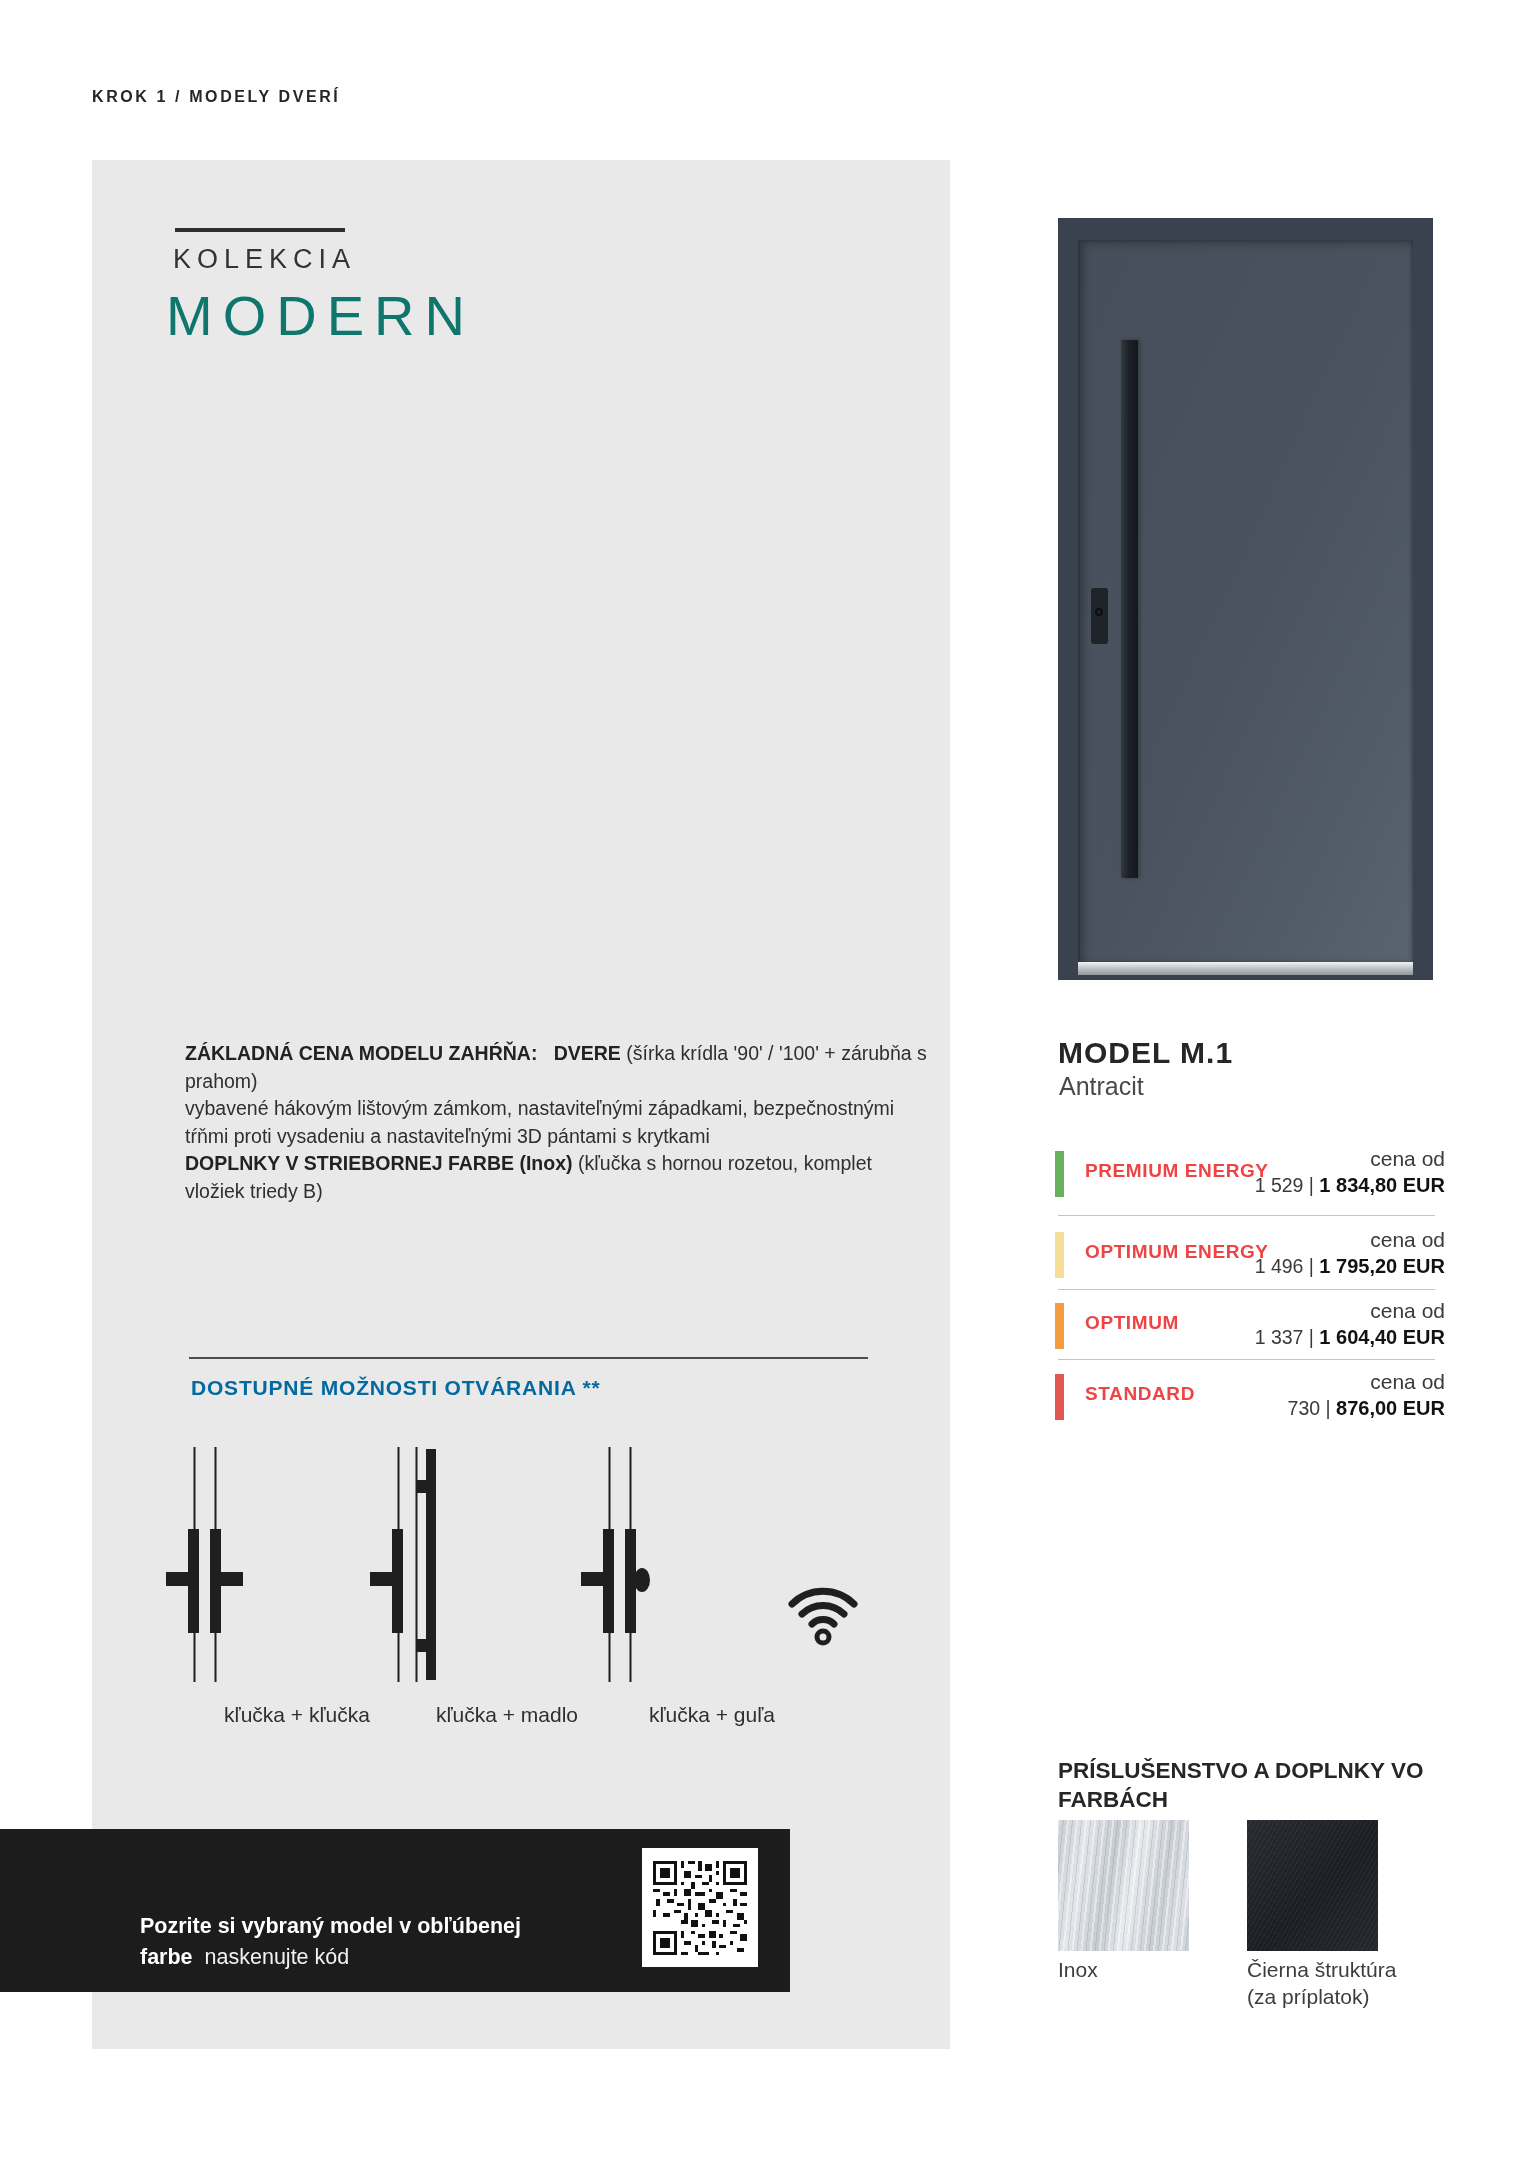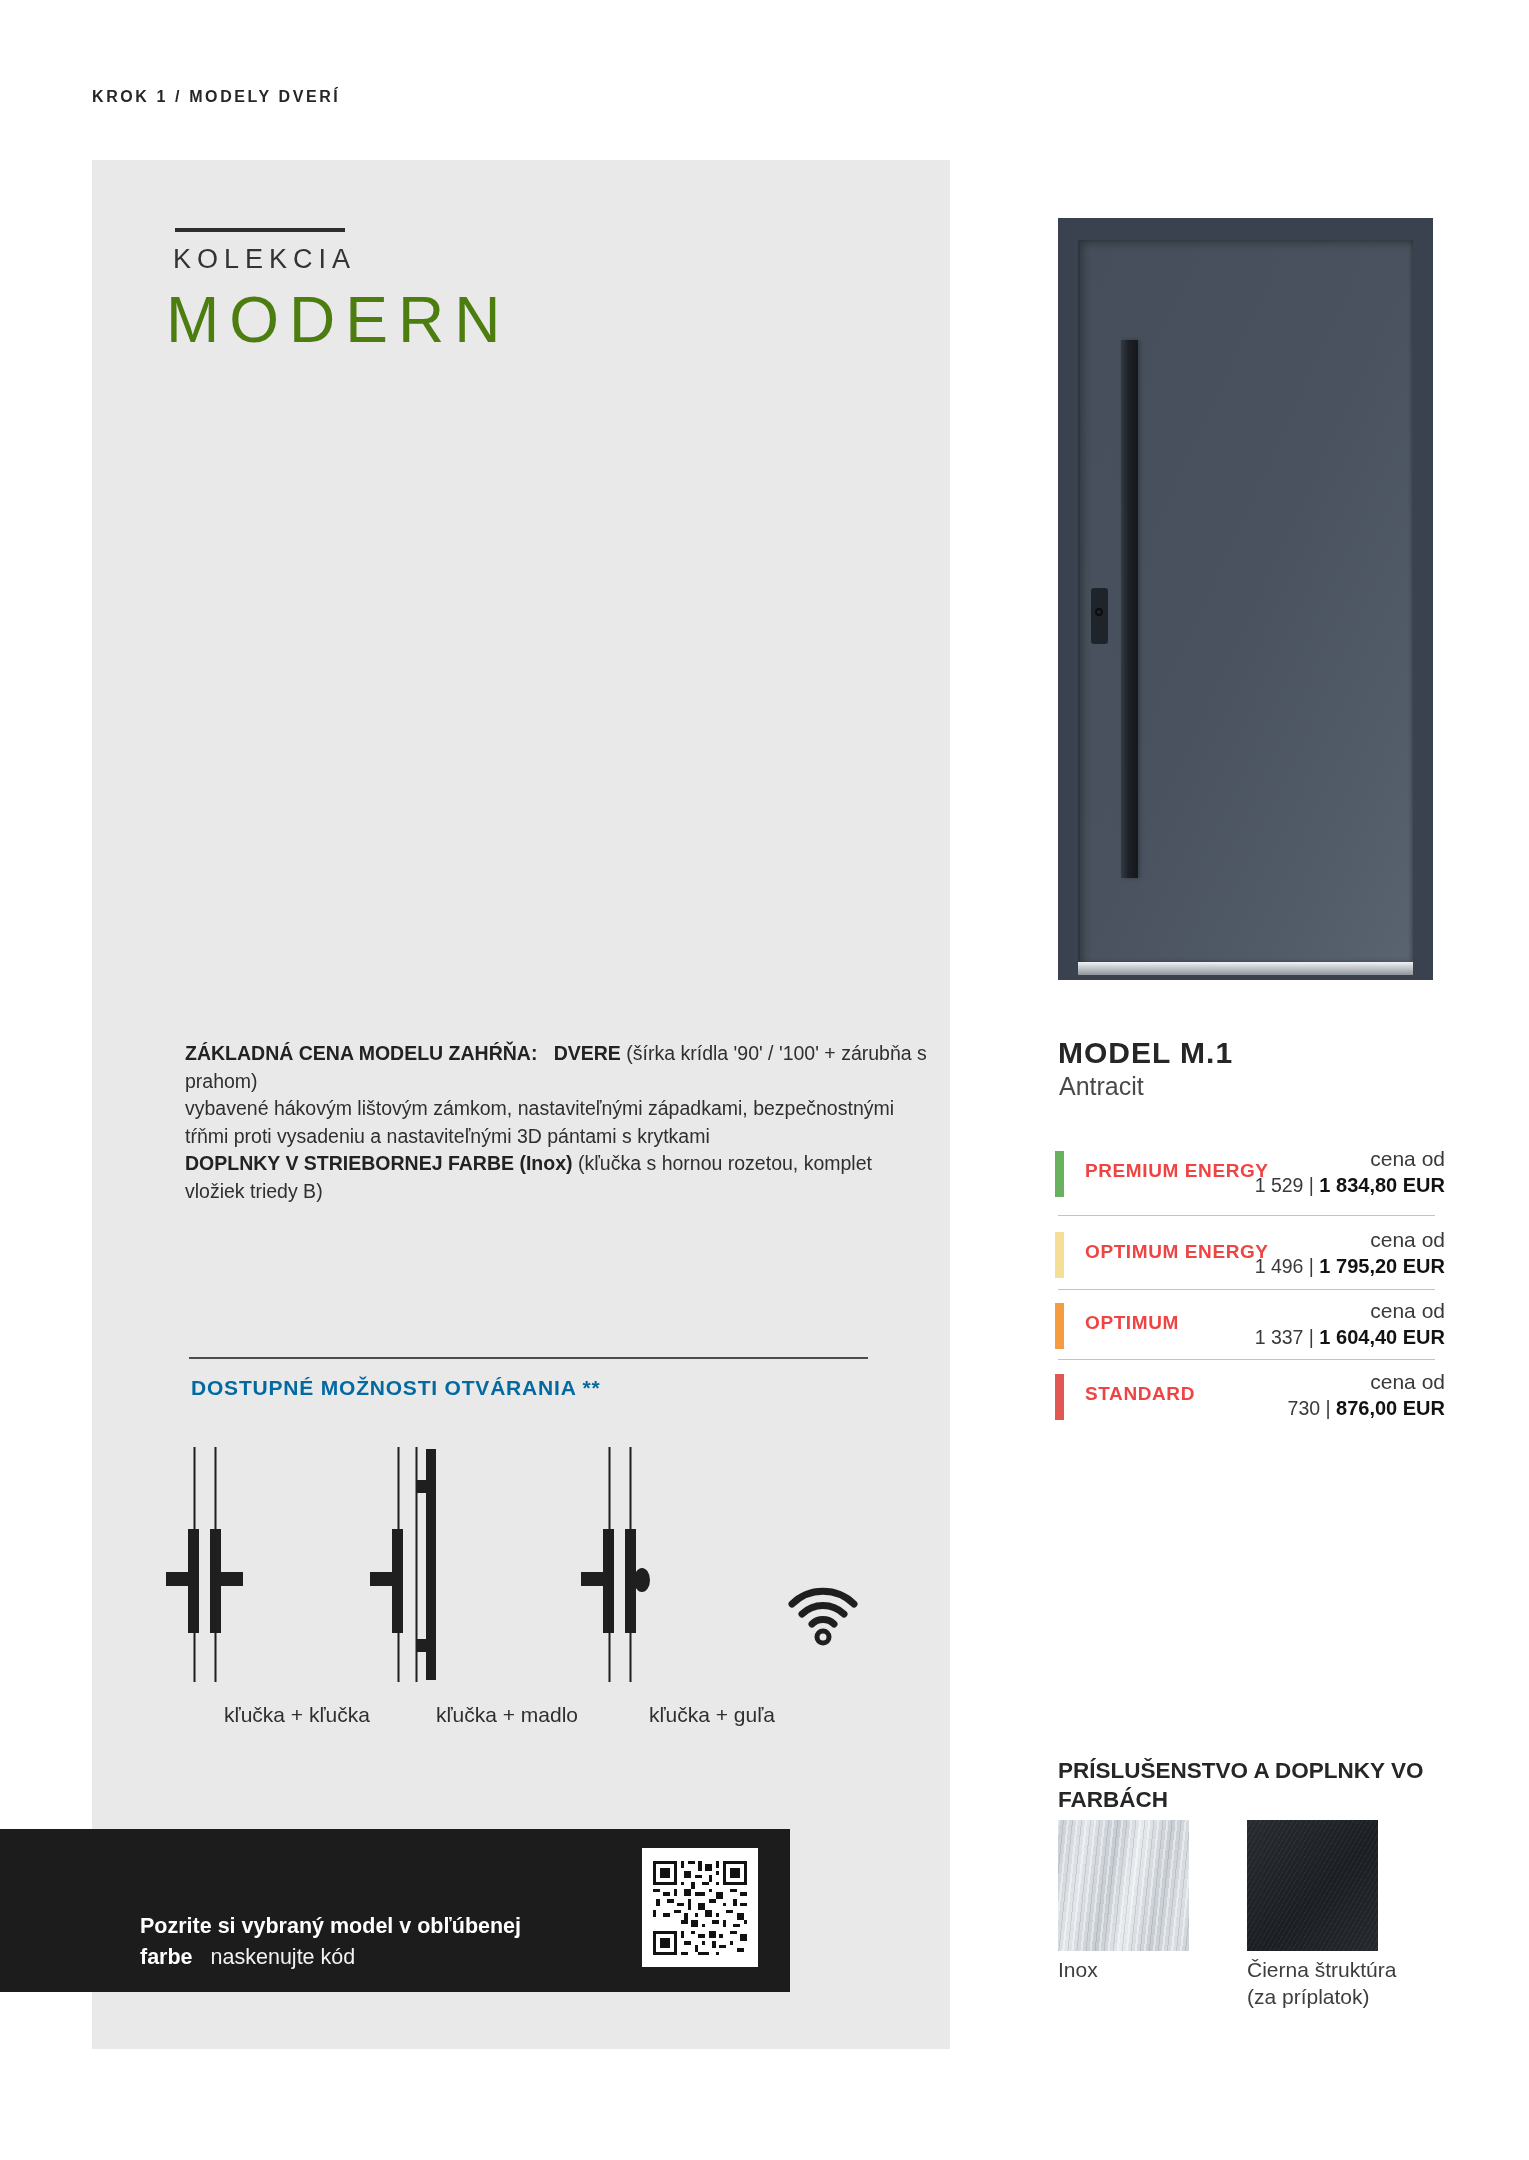--- a/index.html
+++ b/index.html
@@ -9,22 +9,22 @@
   
   .eyebrow{position:absolute;left:92px;top:88px;font-size:16px;font-weight:700;
            letter-spacing:2.6px;color:#262626;}
 
   
   .panel{position:absolute;left:92px;top:160px;width:858px;height:1907px;background:#e9e9e9;}
 
   .rule-kolekcia{position:absolute;left:83px;top:68px;width:170px;height:4px;background:#2e2e2e;}
   .kolekcia{position:absolute;left:81px;top:84px;font-size:27px;letter-spacing:6px;
             font-weight:400;color:#333;}
-  .modern{position:absolute;left:74px;top:128px;margin:0;font-size:64px;font-weight:300;
-          letter-spacing:10px;color:#4d7c0f;line-height:1;}
+  .modern{position:absolute;left:74px;top:128px;margin:0;font-size:56px;font-weight:300;
+          letter-spacing:10px;color:#0f766e;line-height:1;}
 
   .desc{position:absolute;left:93px;top:880px;width:745px;font-size:19.5px;line-height:27.5px;
         color:#2f2f2f;}
   .desc p{margin:0;}
   .desc .w2{width:712px;}
   .desc b{color:#222;}
 
   .rule-open{position:absolute;left:97px;top:1197px;width:679px;height:2px;background:#4d4d4d;}
   .open-heading{position:absolute;left:99px;top:1216px;margin:0;font-size:21px;font-weight:700;
                 letter-spacing:0.8px;color:#0369a1;}
@@ -33,21 +33,21 @@
   .opt-icon svg{display:block;}
   .opt-label{position:absolute;top:1543px;width:220px;text-align:center;font-size:21px;color:#2f2f2f;}
   .wifi-icon{position:absolute;left:686px;top:1388px;}
   .smart-caption{position:absolute;left:614px;top:1486px;width:234px;text-align:center;
                  font-size:19.5px;line-height:27.5px;color:#2f2f2f;}
 
   
   .banner{position:absolute;left:0;top:1829px;width:790px;height:163px;background:#1c1c1c;}
   .banner-text{position:absolute;left:140px;top:82px;width:420px;margin:0;color:#ffffff;
                font-size:21.5px;line-height:31px;font-weight:700;}
-  .banner-text .light{font-weight:400;color:#f2f2f2;margin-left:18px;}
+  .banner-text .light{font-weight:400;color:#f2f2f2;margin-left:12px;}
   .qr-box{position:absolute;left:642px;top:19px;width:116px;height:119px;background:#ffffff;
           display:flex;align-items:center;justify-content:center;}
 
   .page-num{position:absolute;left:90px;top:2086px;font-size:22px;font-weight:700;color:#262626;}
 
   
   .door-frame{position:absolute;left:1058px;top:218px;width:375px;height:762px;background:#39424e;}
   .door-leaf{position:absolute;left:20px;top:22px;right:20px;bottom:18px;
              background:linear-gradient(115deg,#454e5a 0%,#49525e 50%,#525c68 80%,#5a6470 100%);
              box-shadow:inset 3px 3px 8px rgba(0,0,0,.30), inset -2px 0 3px rgba(0,0,0,.18);

